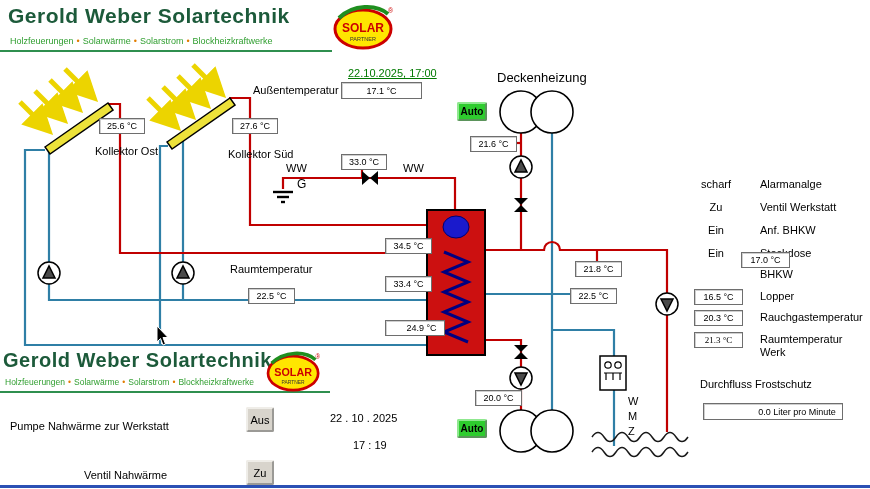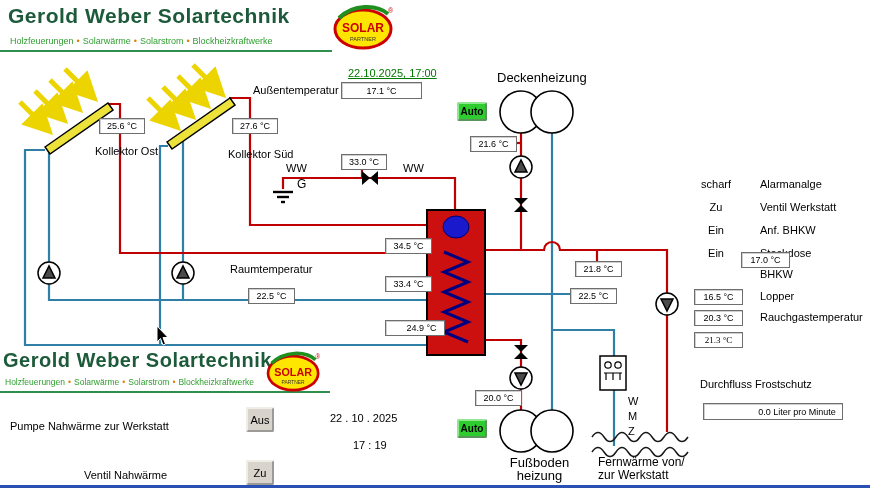--- a/index.html
+++ b/index.html
@@ -195,44 +195,41 @@
   <div class="vbox" style="left:385px;top:320px;width:45px;height:14px;padding-left:13px;">24.9 °C</div>
 
   <div class="lbl" style="left:230px;top:263px;">Raumtemperatur</div>
   <div class="vbox" style="left:248px;top:288px;width:45px;height:14px;">22.5 °C</div>
 
   <div class="vbox" style="left:575px;top:261px;width:45px;height:14px;">21.8 °C</div>
   <div class="vbox" style="left:570px;top:288px;width:45px;height:14px;">22.5 °C</div>
 
   <div class="vbox" style="left:475px;top:390px;width:45px;height:14px;">20.0 °C</div>
   <button class="btn3d btn-auto" style="left:457px;top:419px;width:30px;height:19px;">Auto</button>
-  <div class="lbl" style="left:502px;top:456px;font-size:13px;text-align:center;width:75px;">Fußboden
-heizung</div>
-  <div class="lbl" style="left:598px;top:456px;font-size:12px;">Fernwärme von/
-zur Werkstatt</div>
   <div class="lbl" style="left:628px;top:394px;line-height:15px;">W
 M
 Z</div>
 
   <div class="statusword" style="left:693px;top:178px;">scharf</div>
   <div class="lbl" style="left:760px;top:178px;">Alarmanalge</div>
   <div class="statusword" style="left:693px;top:201px;">Zu</div>
   <div class="lbl" style="left:760px;top:201px;">Ventil Werkstatt</div>
   <div class="statusword" style="left:693px;top:224px;">Ein</div>
   <div class="lbl" style="left:760px;top:224px;">Anf. BHKW</div>
   <div class="statusword" style="left:693px;top:247px;">Ein</div>
   <div class="lbl" style="left:760px;top:247px;">Steckdose</div>
 
   <div class="vbox" style="left:694px;top:252px;width:47px;height:14px;margin-left:47px;">17.0 °C</div>
   <div class="lbl" style="left:760px;top:268px;">BHKW</div>
   <div class="vbox" style="left:694px;top:289px;width:47px;height:14px;">16.5 °C</div>
   <div class="lbl" style="left:760px;top:290px;">Lopper</div>
   <div class="vbox" style="left:694px;top:310px;width:47px;height:14px;">20.3 °C</div>
   <div class="lbl" style="left:760px;top:311px;">Rauchgastemperatur</div>
   <div class="vbox" style="left:694px;top:332px;width:47px;height:14px;font-family:Liberation Serif, serif;">21.3 °C</div>
+  <div class="lbl" style="left:760px;top:333px;">Raumtemperatur Werk</div>
 
   <div class="lbl" style="left:700px;top:378px;">Durchfluss Frostschutz</div>
   <div class="vbox" style="left:703px;top:403px;width:90px;height:15px;padding-left:48px;">0.0 Liter pro Minute</div>
 
   <div class="lbl" style="left:10px;top:420px;">Pumpe Nahwärme zur Werkstatt</div>
   <button class="btn3d" style="left:246px;top:407px;width:28px;height:25px;">Aus</button>
   <div class="lbl" style="left:330px;top:412px;">22 . 10 . 2025</div>
   <div class="lbl" style="left:353px;top:439px;">17  :  19</div>
   <div class="lbl" style="left:84px;top:469px;">Ventil Nahwärme</div>
   <button class="btn3d" style="left:246px;top:460px;width:28px;height:25px;">Zu</button>

